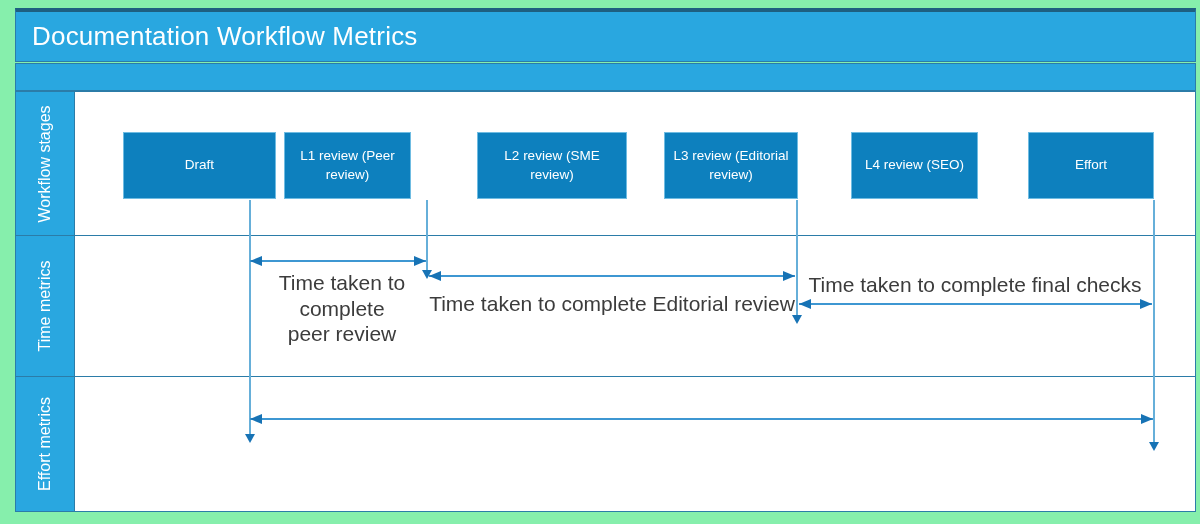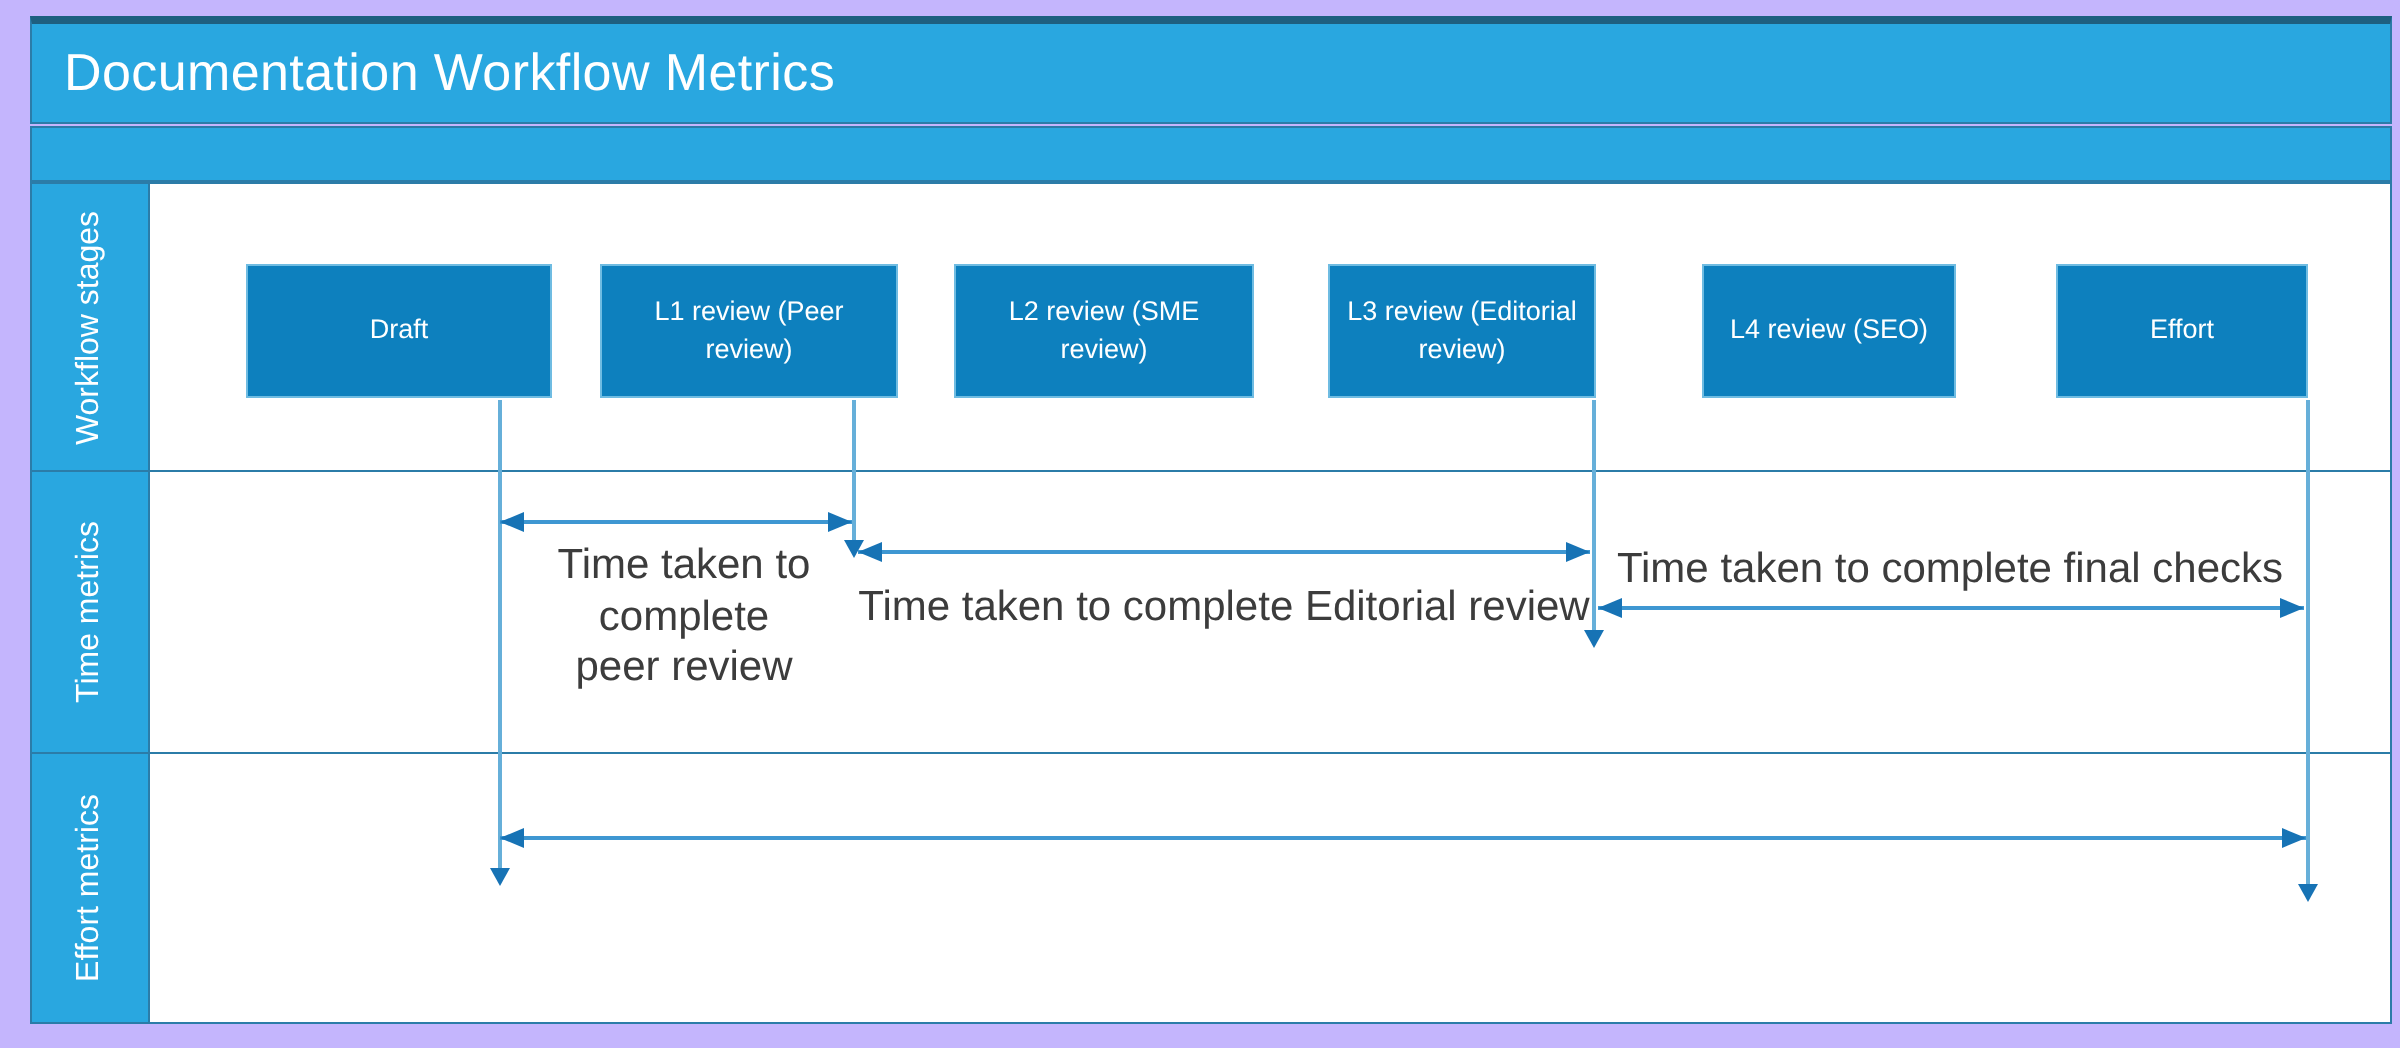--- a/index.html
+++ b/index.html
@@ -11,21 +11,21 @@
     --c-vline:#66AFD9;
     --c-arrowLine:#3E97D2;
     --c-arrowHead:#1773B5;
     --c-text:#3C3C3C;
     --c-labelText:#FFFFFF;
   }
   *{margin:0;padding:0;box-sizing:border-box;}
   html,body{background:#ffffff;}
   body{font-family:"Liberation Sans","DejaVu Sans",sans-serif;}
   .canvas{
-    position:relative;width:1200px;height:524px;background:#c4b5fd;overflow:hidden;
+    position:relative;width:1200px;height:524px;background:#86efac;overflow:hidden;
   }
   
   .band{position:absolute;left:15px;width:1181px;background:var(--c-band);}
   .title-band{
     top:8px;height:54px;
     border:1px solid var(--c-border);
     border-top:4px solid var(--c-frameTop);
     display:flex;align-items:center;
   }
   .title-text{
@@ -107,21 +107,21 @@
   <div class="side-cell cell-2">
     <span class="vtext">Time metrics</span>
   </div>
   <div class="side-cell cell-3">
     <span class="vtext">Effort metrics</span>
   </div>
 
   <div class="stage" style="left:123px;width:153px;">
     <span>Draft</span>
   </div>
-  <div class="stage" style="left:300px;width:149px;">
+  <div class="stage" style="left:284px;width:127px;">
     <span>L1 review (Peer review)</span>
   </div>
   <div class="stage" style="left:477px;width:150px;">
     <span>L2 review (SME review)</span>
   </div>
   <div class="stage" style="left:664px;width:134px;">
     <span>L3 review (Editorial review)</span>
   </div>
   <div class="stage" style="left:851px;width:127px;">
     <span>L4 review (SEO)</span>

